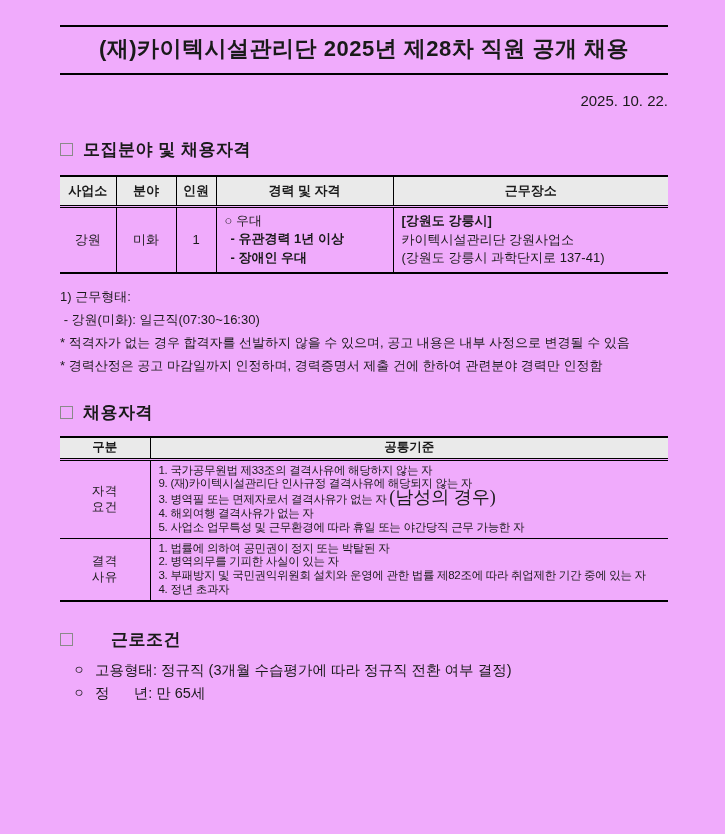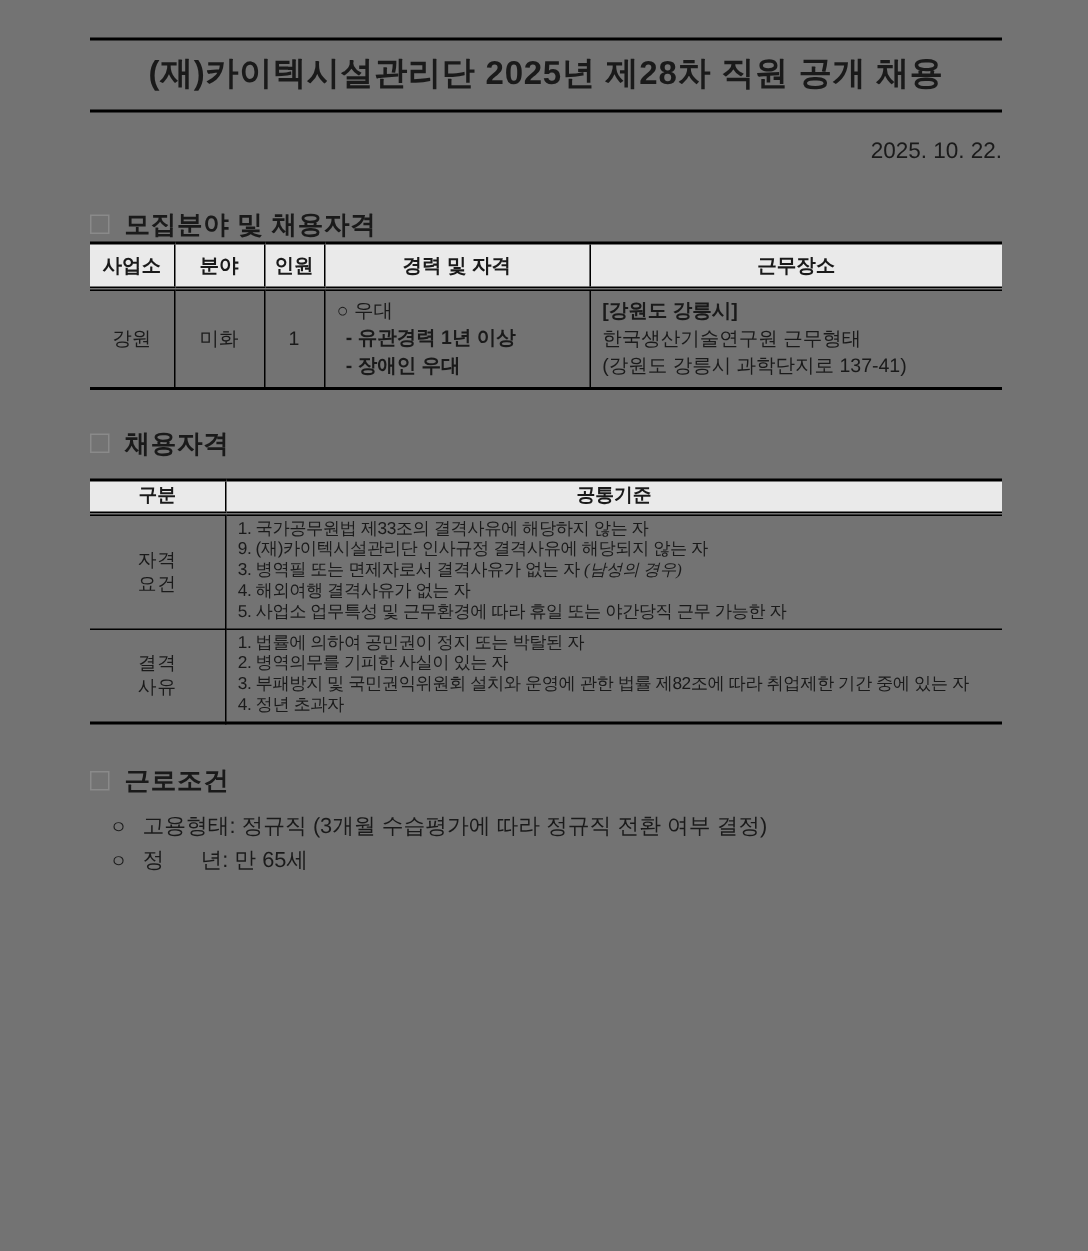--- a/index.html
+++ b/index.html
@@ -3,21 +3,21 @@
 <meta charset="utf-8">
 <style>
   * { margin: 0; padding: 0; box-sizing: border-box; }
   html, body { background: #ffffff; }
   body {
     width: 725px; height: 834px;
     font-family: "Liberation Sans", "DejaVu Sans", sans-serif;
     color: #1a1a1a;
     overflow: hidden;
   }
-  .page { width: 725px; height: 834px; padding: 25px 34px 0 60px; background: #737373; }
+  .page { width: 725px; height: 834px; padding: 25px 34px 0 60px; background: #f0abfc; }
   .content { width: 608px; }
 
   
   .title-block {
     border-top: 2px solid #000;
     border-bottom: 2px solid #000;
     padding: 7px 0 9px 0;
     text-align: center;
   }
   .title-block h1 {
@@ -34,34 +34,34 @@
   .section-heading {
     display: flex; align-items: center;
     font-size: 17px; font-weight: bold; letter-spacing: 0.5px;
   }
   .sq {
     display: inline-block; width: 13px; height: 13px;
     border: 1.5px solid #8a8a8a; margin-right: 10px; flex: 0 0 auto;
   }
   .h-recruit { margin-top: 26px; }
   .h-qual    { margin-top: 24px; }
-  .h-cond    { margin-top: 26px; }
+  .h-cond    { margin-top: 26px; gap: 28px; }
 
   
   table { border-collapse: collapse; width: 100%; table-layout: fixed; }
   th, td { border: 1px solid #000; }
   th:first-child, td:first-child { border-left: 0; }
   th:last-child,  td:last-child  { border-right: 0; }
   th {
     background: #eaeaea; font-weight: bold; text-align: center;
     border-top: 2px solid #000; border-bottom: 3px double #000;
   }
   table { border-bottom: 2px solid #000; }
 
-  .t1 { font-size: 13px; }
+  .t1 { margin-top: 14px; font-size: 13px; }
   .t1 th { height: 30px; font-size: 13px; }
   .t1 td { vertical-align: middle; }
   .t1 .r-main td { height: 66px; }
   .t1 .c-center { text-align: center; }
   .t1 .cell-qual { padding: 4px 6px 4px 8px; line-height: 1.45; }
   .t1 .cell-qual .dash { padding-left: 6px; font-weight: bold; }
   .t1 .cell-loc { padding: 4px 6px 4px 8px; line-height: 1.4; }
   .t1 .loc-title { font-weight: bold; }
   .t1 .r-total td { height: 25px; }
   .t1 .r-total .lbl { font-weight: bold; text-align: center; letter-spacing: 1px; }
@@ -77,21 +77,21 @@
     text-align: center; vertical-align: middle;
     font-size: 12.5px; line-height: 1.3; letter-spacing: 0.5px;
   }
   .t2 .items-cell { padding: 3px 6px 3px 8px; vertical-align: middle; }
   .t2 .item {
     line-height: 13.8px; padding-left: 16px; text-indent: -16px;
     word-break: keep-all; letter-spacing: -0.3px; font-size: 11.5px;
   }
   .male-note {
     font-family: "Liberation Serif", "DejaVu Serif", serif;
-    font-size: 11px; letter-spacing: 0; font-style: italic;
+    font-size: 18px; letter-spacing: 0;
   }
 
   
   .cond-list { margin-top: 8px; font-size: 14.5px; }
   .cond-item { display: flex; line-height: 23px; }
   .cond-bullet { width: 14px; margin: 0 8px 0 13px; flex: 0 0 auto; font-size: 12px; }
   .cond-text { white-space: pre-wrap; word-break: keep-all; }
 </style>
 </head>
 <body>
@@ -137,27 +137,33 @@
           <td class="c-center">강원</td>
           <td class="c-center">미화</td>
           <td class="c-center">1</td>
           <td class="cell-qual">
             <div>○ 우대</div>
             <div class="dash">- 유관경력 1년 이상</div>
             <div class="dash">- 장애인 우대</div>
           </td>
           <td class="cell-loc">
             <div class="loc-title">[강원도 강릉시]</div>
-            <div>한국생산기술연구원 근무형태</div>
+            <div>카이텍시설관리단 강원사업소</div>
             <div>(강원도 강릉시 과학단지로 137-41)</div>
           </td>
         </tr>
       </tbody>
     </table>
 
+    <div class="notes">
+      <div class="note-line">1) 근무형태:</div>
+      <div class="note-line"> - 강원(미화): 일근직(07:30~16:30)</div>
+      <div class="note-line">* 적격자가 없는 경우 합격자를 선발하지 않을 수 있으며, 공고 내용은 내부 사정으로 변경될 수 있음</div>
+      <div class="note-line">* 경력산정은 공고 마감일까지 인정하며, 경력증명서 제출 건에 한하여 관련분야 경력만 인정함</div>
+    </div>
 
     <div class="section-heading h-qual">
       <span class="sq"></span>
       <span>채용자격</span>
     </div>
 
     <table class="t2">
       <colgroup>
         <col style="width:90px">
           <col>

